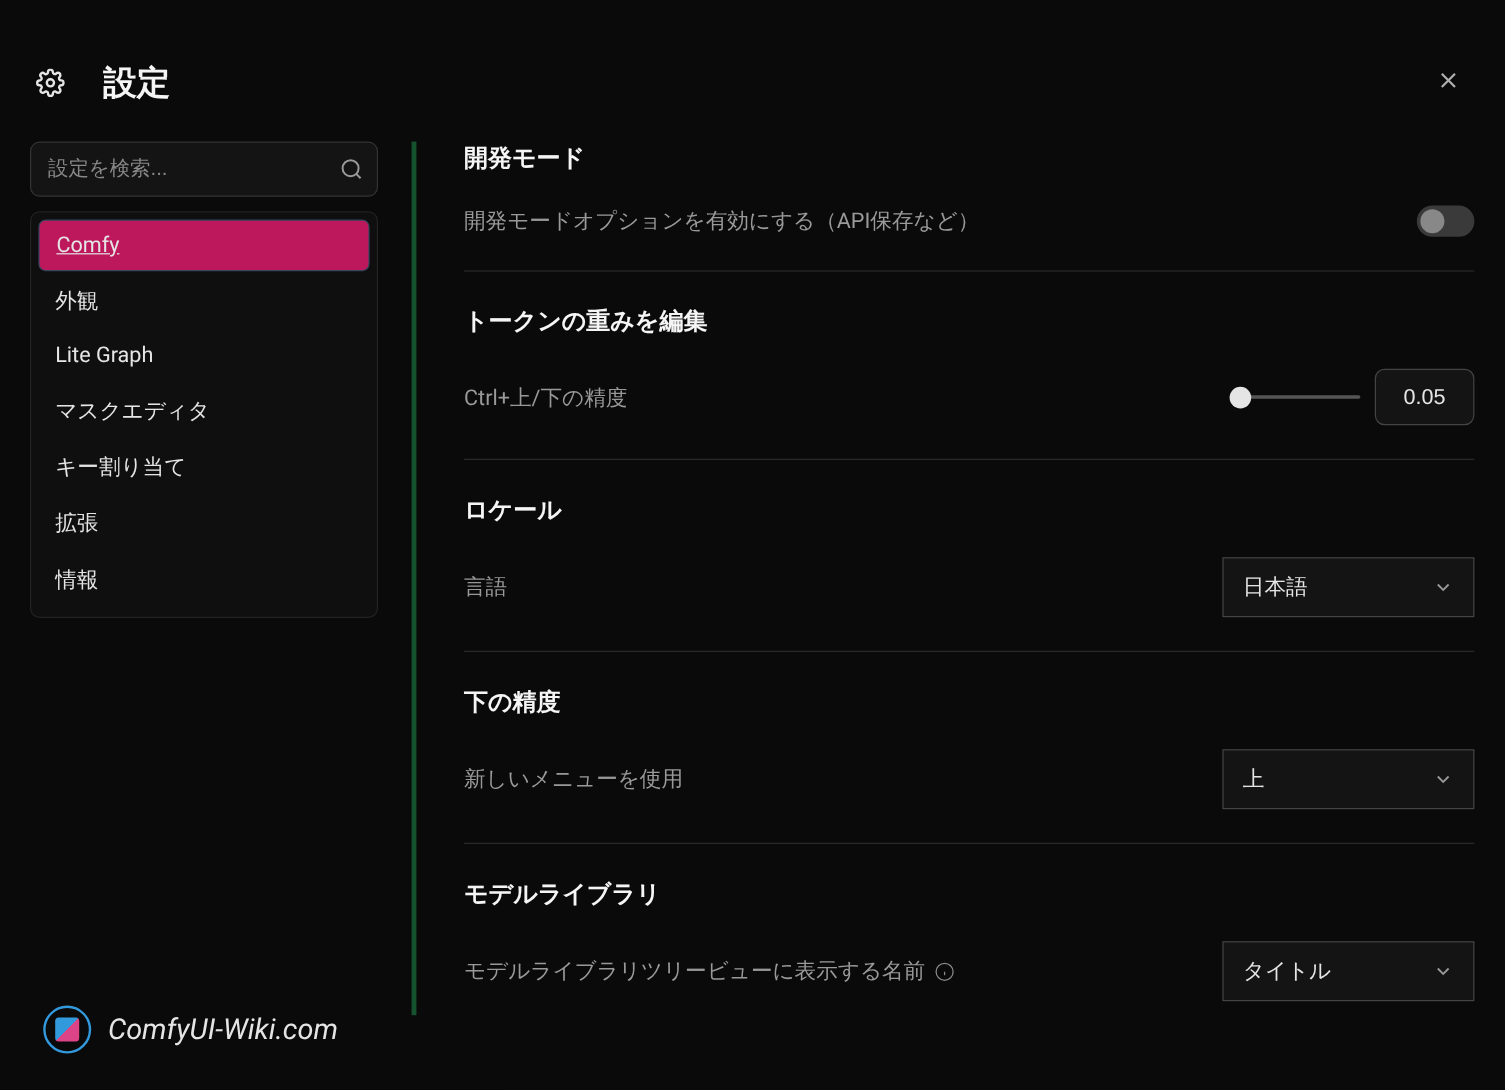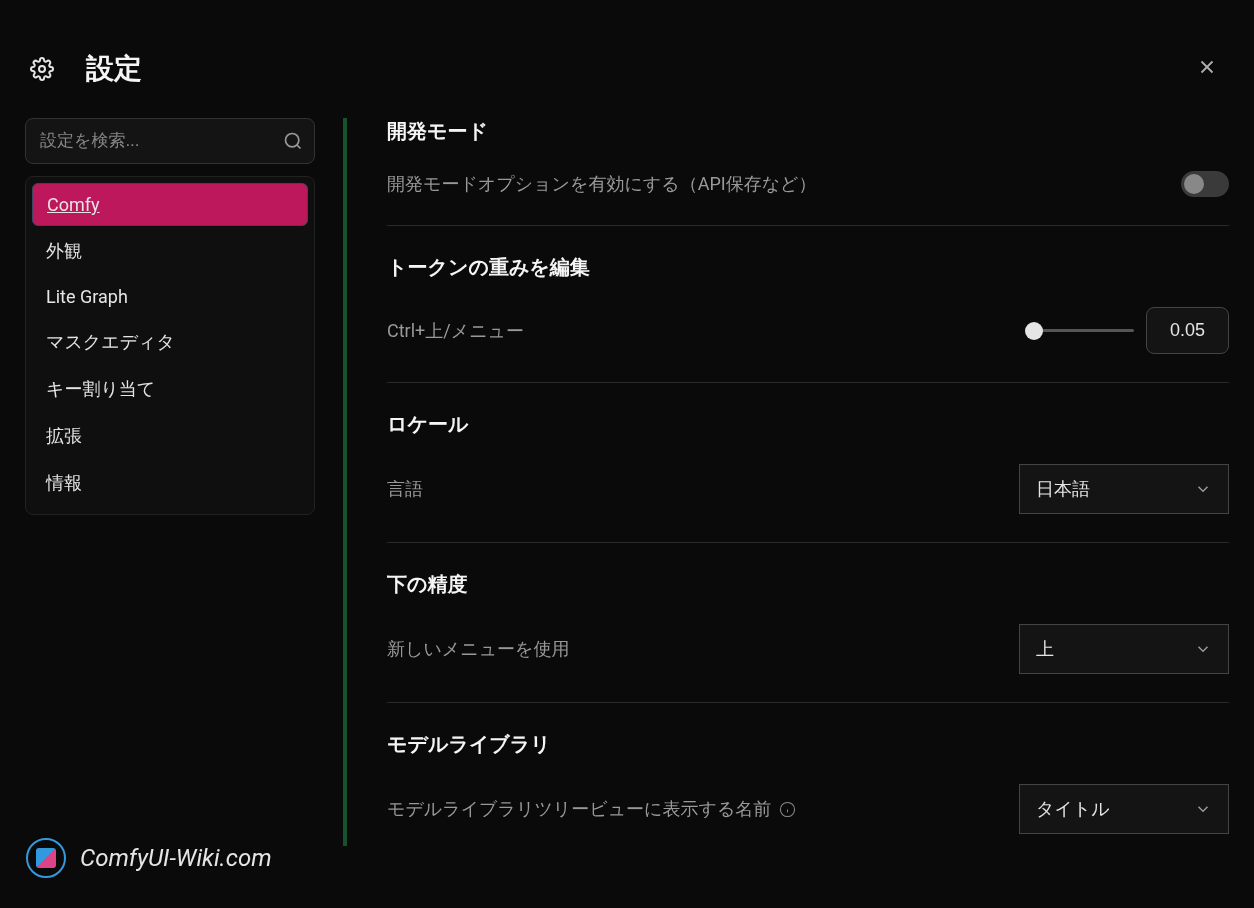--- a/index.html
+++ b/index.html
@@ -207,21 +207,21 @@
     .info-icon {
       width: 17px;
       height: 17px;
       stroke: #888;
       stroke-width: 1.5;
       fill: none;
     }
     .footer {
       position: absolute;
       bottom: 30px;
-      left: 26px;
+      left: 36px;
       display: flex;
       align-items: center;
       gap: 14px;
     }
     .logo-circle {
       width: 40px;
       height: 40px;
       border: 2px solid #3399dd;
       border-radius: 50%;
       display: flex;
@@ -288,21 +288,21 @@
         <div class="setting-label">開発モードオプションを有効にする（API保存など）</div>
         <div class="toggle">
           <div class="toggle-knob"></div>
         </div>
       </div>
     </div>
 
     <div class="section">
       <div class="section-title">トークンの重みを編集</div>
       <div class="setting-row">
-        <div class="setting-label">Ctrl+上/メニュー</div>
+        <div class="setting-label">Ctrl+上/下の精度</div>
         <div class="slider-group">
           <div class="slider-track">
             <div class="slider-thumb"></div>
           </div>
           <input class="number-input" type="text" value="0.05" style="">
         </div>
       </div>
     </div>
 
     <div class="section">

